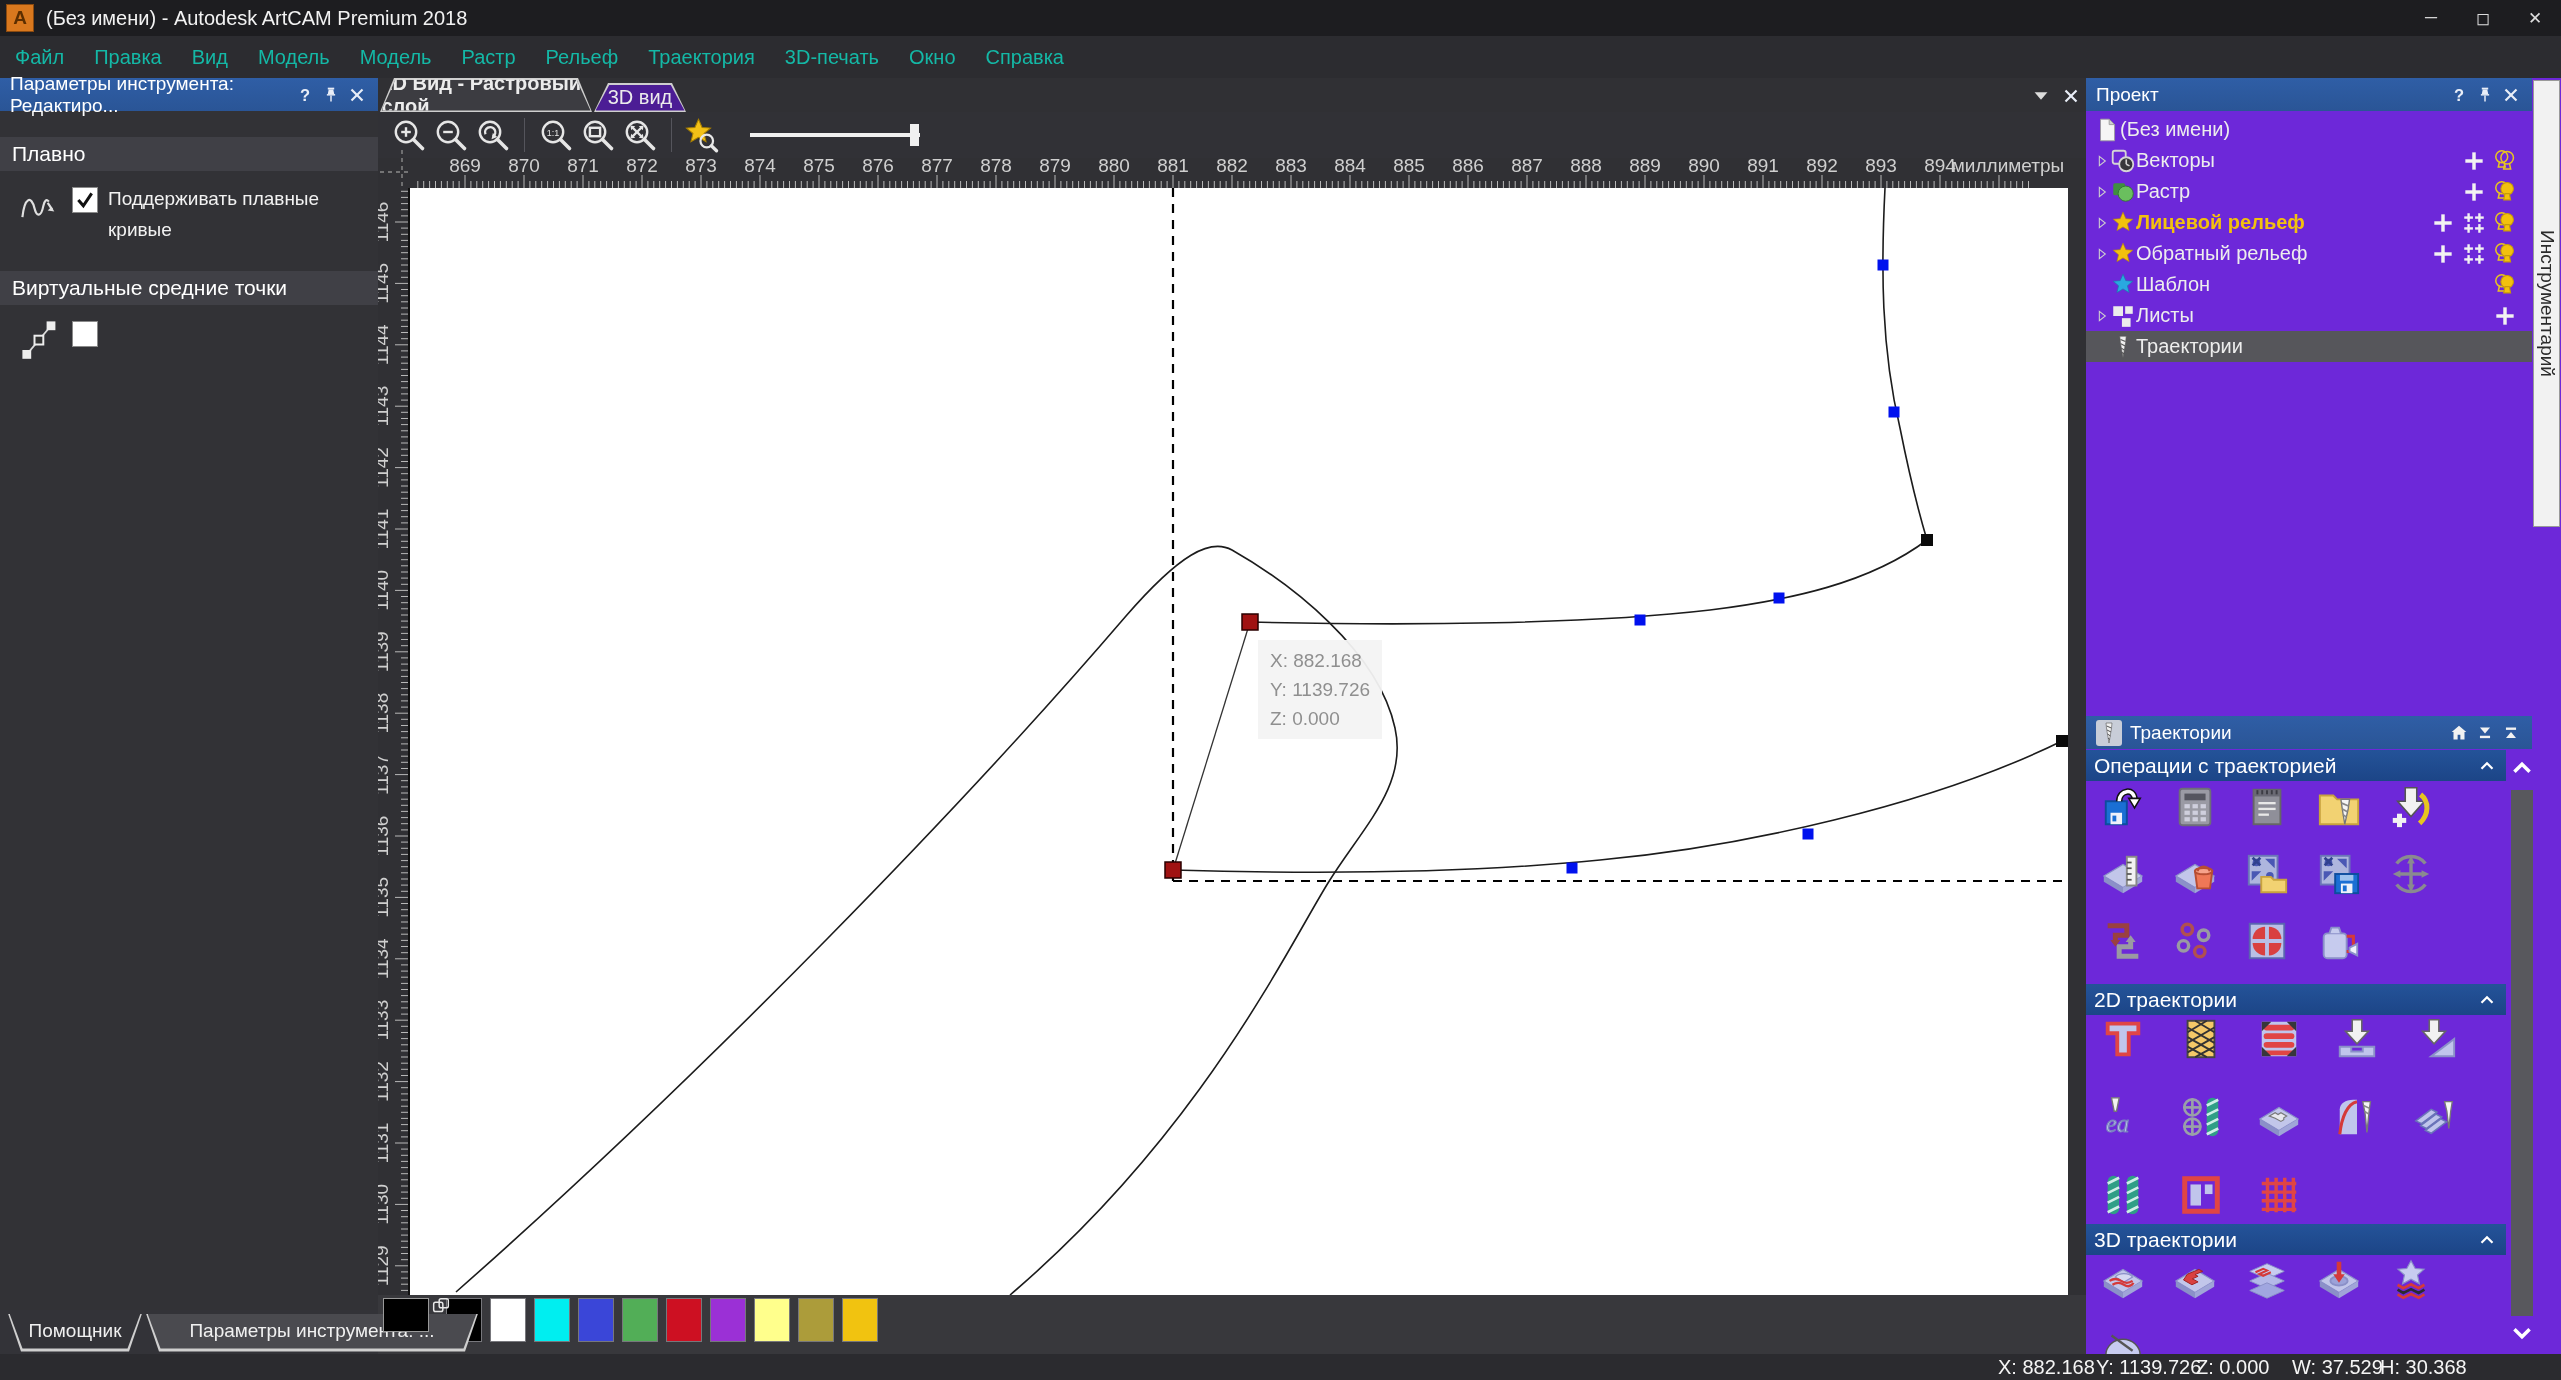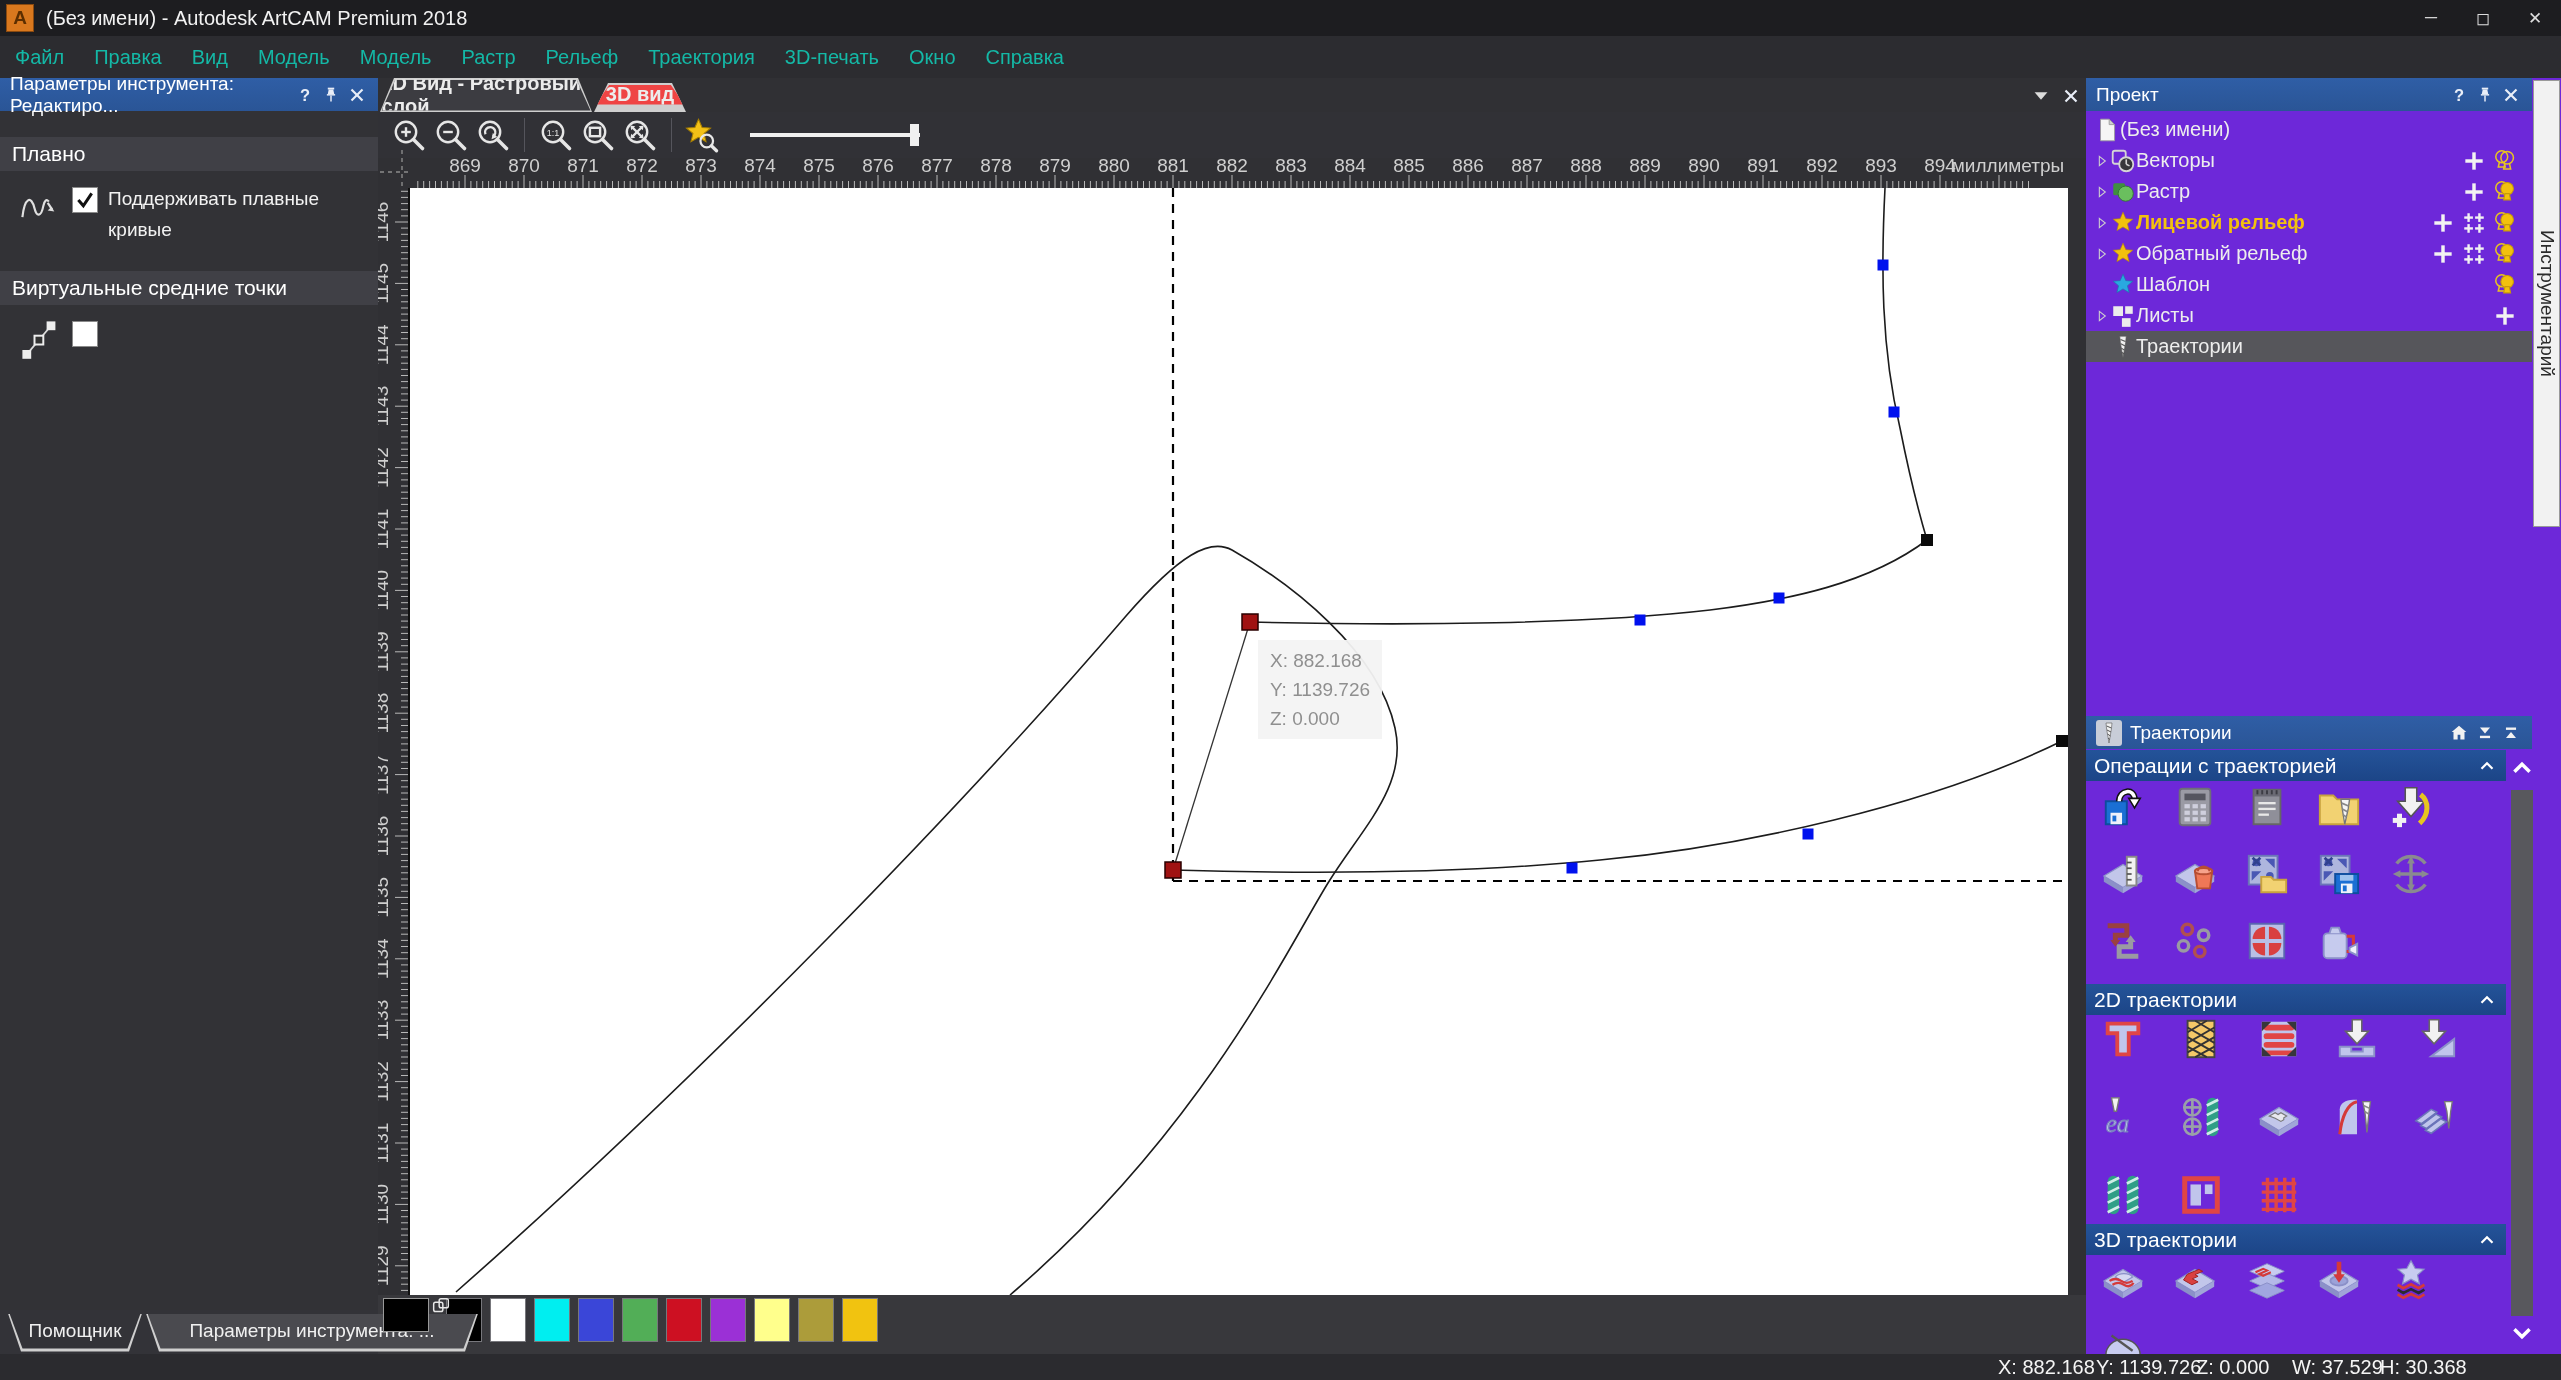--- a/index.html
+++ b/index.html
@@ -156,21 +156,21 @@
 
   <div class="abs center">
     <div id="view-tabs">
         <div class="vtab" style="left: 2px; width: 212px; top: 0px; height: 34px;">
           <div class="vtab-shape" style="width: 100%; height: 100%;">
             <div class="vtab-in" style="background: rgb(60, 60, 65); height: 31px; font-weight: bold; font-size: 20px;">2D Вид - Растровый слой</div>
           </div>
         </div>
         <div class="vtab" style="left: 216px; width: 92px; top: 5px; height: 29px;">
           <div class="vtab-shape" style="width: 100%; height: 100%;">
-            <div class="vtab-in" style="background: #ef4444; height: 20px; font-weight: bold; font-size: 20px;">3D вид</div>
+            <div class="vtab-in" style="background: #4c1d95; height: 26px; font-weight: normal; font-size: 20px;">3D вид</div>
           </div>
         </div>
       </div>
     <span class="icn abs" style="width: 22px; height: 22px; left: 1652px; top: 7px;">
         <svg viewBox="0 0 24 24">
           <polygon points="5,8 19,8 12,16" fill="#dcdcdc"></polygon>
         </svg>
       </span>
     <span class="icn abs" style="width: 22px; height: 22px; left: 1682px; top: 7px;">
         <svg viewBox="0 0 24 24">

